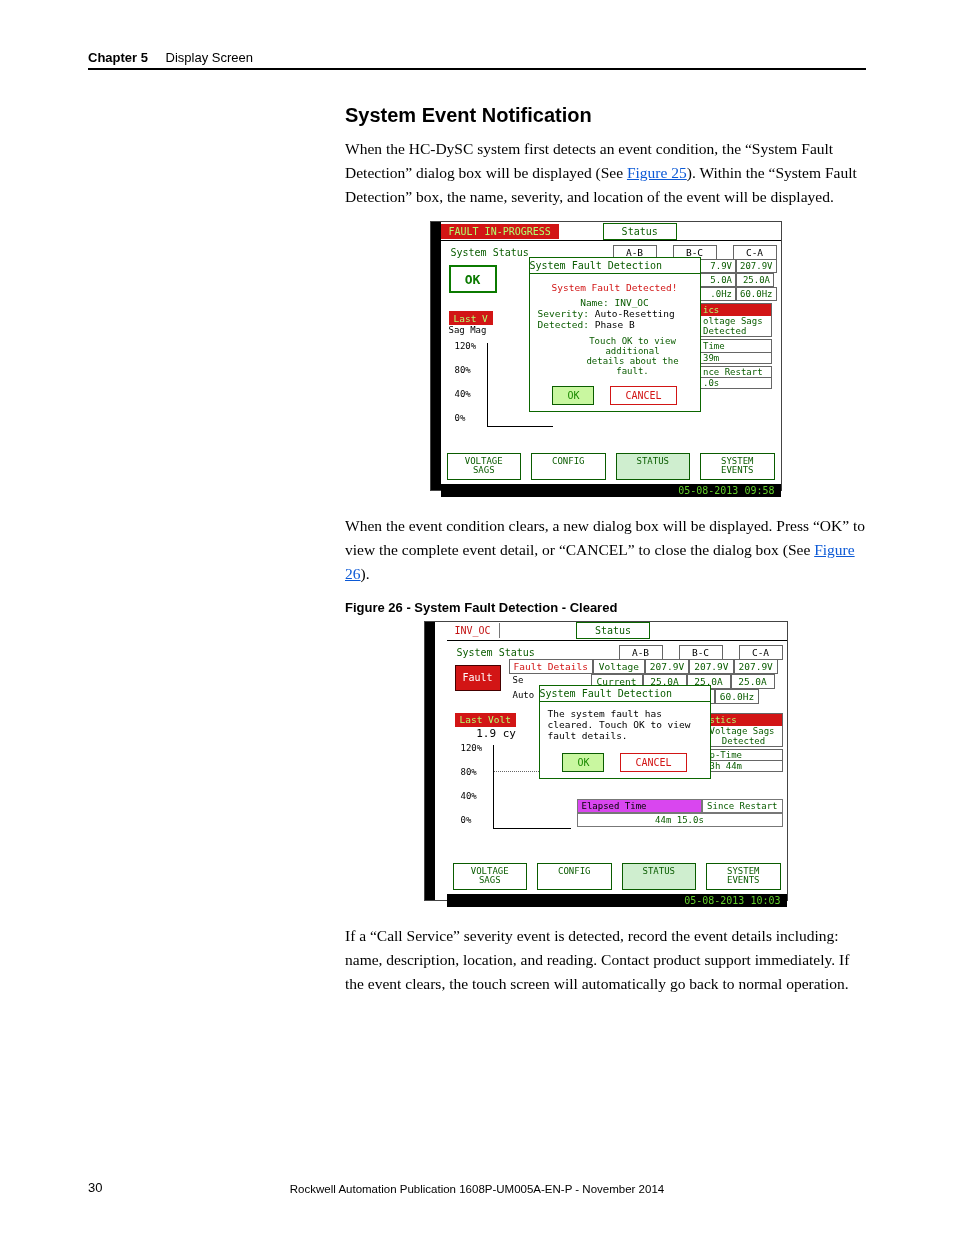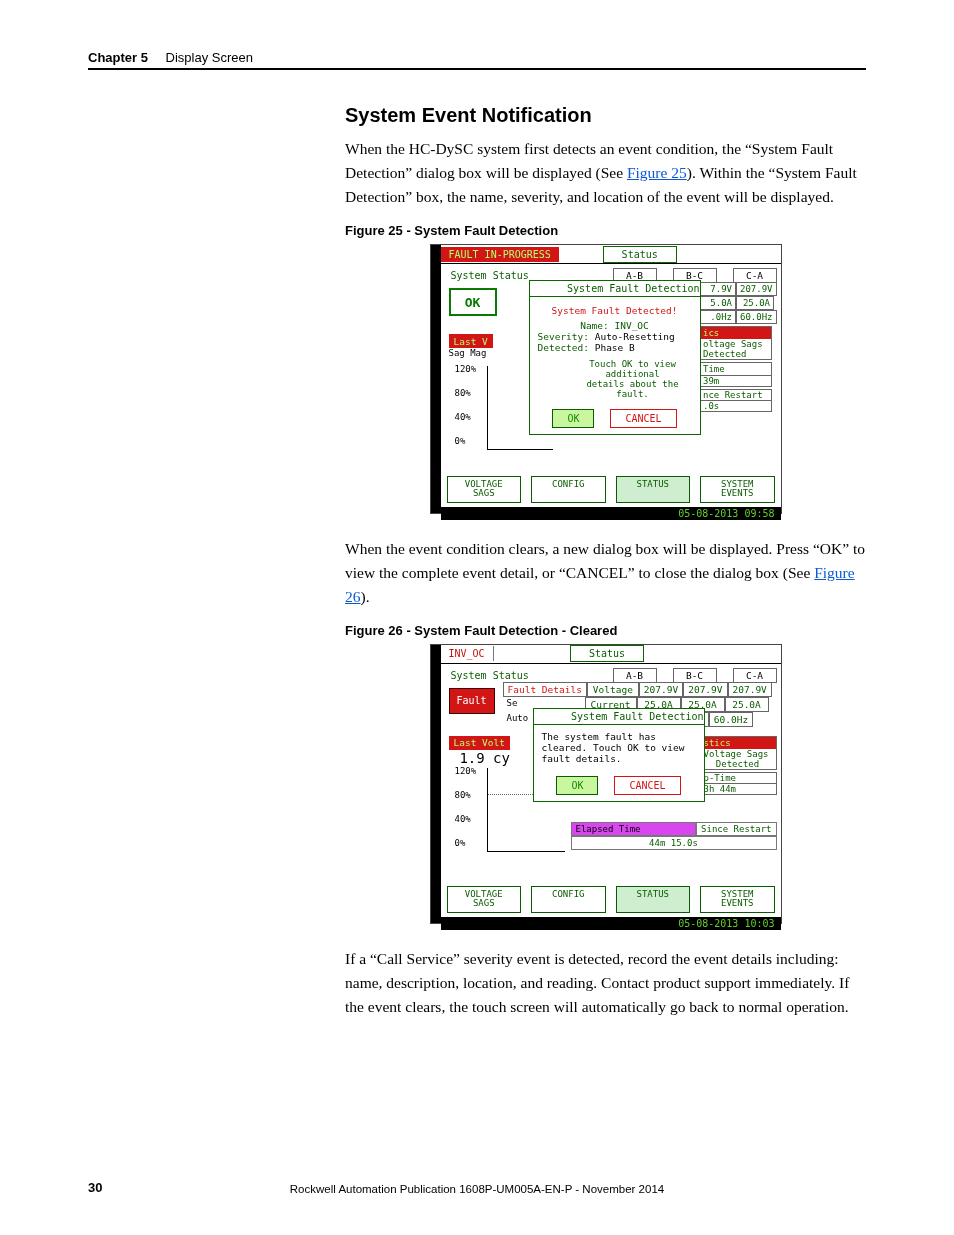--- a/index.html
+++ b/index.html
@@ -59,21 +59,21 @@
     font-weight: bold;
     font-size: 13px;
     margin: 14px 0 6px 0;
   }
   .fig-wrap { text-align: center; margin: 4px 0 16px 0; }
   .pg-num {
     position: absolute;
     left: 88px;
     bottom: 40px;
     font-family: Arial, Helvetica, sans-serif;
-    font-weight: bold;
+    font-weight: normal;
     font-size: 13px;
     margin-top: 11px;
   }
   .footer-pub {
     position: absolute;
     left: 0; right: 0;
     bottom: 40px;
     text-align: center;
     font-family: Arial, Helvetica, sans-serif;
     font-size: 11.5px;
@@ -129,21 +129,21 @@
     display:inline-flex; align-items:center; justify-content:center;
     width:44px; height:24px; border:1px solid #400; background:#d21515;
     color:#fff; font-size:10px;
   }
   .red-lbl { background:#d21515; color:#b2ff6f; font-size:9.5px; padding:1.5px 5px; display:inline-block;}
   .dlg {
     position:absolute; background:#fff; border:1px solid #0b6600;
     font-size:9.5px; padding:0; z-index:5;
   }
   .dlg .dlg-title {
-    color:#0a5c00; text-align:right; padding:2px 0; font-size:10px; border-bottom:1px solid #0b6600;
+    color:#0a5c00; text-align:left; padding:2px 0; font-size:10px; border-bottom:1px solid #0b6600;
   }
   .dlg .dlg-body { padding:4px 8px; }
   .dlg .dlg-body .hot { color:#d21515; text-align:center; margin:4px 0;}
   .dlg .dlg-body .grnline { color:#0a5c00; }
   .dlg .dlg-body .hint { color:#0a5c00; text-align:center; margin-top:6px; font-size:9px;margin-left:36px;}
   .dlg .btnrow { display:flex; gap:16px; justify-content:center; padding:6px;}
   .gbtn {
     border:1px solid #0a5c00; padding:3px 14px; color:#1b8a00; font-size:10px; background:#fff;
   }
   .gbtn.active { background:#c9f7a0; }
@@ -200,21 +200,20 @@
   </div>
   <div class="hdr-line"></div>
 
   <div class="content">
     <h2 class="sec-title">System Event Notification</h2>
 
     <p class="body">
       <span>When the HC-DySC system first detects an event condition, the “System Fault Detection” dialog box will be displayed (See </span><a class="link" href="#">Figure 25</a><span>). Within the “System Fault Detection” box, the name, severity, and location of the event will be displayed.</span>
     </p>
 
-    <div class="fig-caption">Figure 25 - System Fault Detection</div>
     <div class="fig-wrap">
       
       <div class="shot" style="width:350px; height:268px;">
         <div class="left-stripe"></div>
         <div class="titlebar">
           <span class="red-tag">FAULT IN-PROGRESS</span>
           <span class="status-tab">Status</span>
           <span style="width:60px;"></span>
         </div>
         <div class="inner" style="height:200px;">
@@ -296,21 +295,21 @@
       </div>
     </div>
 
     <p class="body">
       <span>When the event condition clears, a new dialog box will be displayed. Press “OK” to view the complete event detail, or “CANCEL” to close the dialog box (See </span><a class="link" href="#">Figure 26</a><span>).</span>
     </p>
 
     <div class="fig-caption">Figure 26 - System Fault Detection - Cleared</div>
     <div class="fig-wrap">
       
-      <div class="shot" style="width:350px; height:278px;">
+      <div class="shot" style="width:350px; height:278px;padding-left:12px;">
         <div class="left-stripe"></div>
         <div class="titlebar">
           <span class="white-tag">INV_OC</span>
           <span class="status-tab">Status</span>
           <span style="width:60px;"></span>
         </div>
         <div class="inner" style="height:210px;">
           <div class="sys-row">
             <span class="lbl">System Status</span>
             <span class="cell hdr">A-B</span>
@@ -338,21 +337,21 @@
             <div style="display:flex;">
               <span style="min-width:74px; font-size:9px; padding:1px 4px;">Auto</span>
               <span style="min-width:44px;"></span>
               <span style="min-width:36px;"></span>
               <span class="cell grn">60.0Hz</span>
               <span class="cell grn">60.0Hz</span>
             </div>
           </div>
           <div style="position:absolute; left:8px; top:72px;">
             <div class="red-lbl">Last Volt</div>
-            <div style="font-size:14px; text-align:right;">1.9 cy</div>
+            <div style="font-size:11px; text-align:right;">1.9 cy</div>
           </div>
 
           <div style="position:absolute; right:4px; top:70px; font-size:9px;">
             <div class="stat-block" style="width:76px;">
               <div class="h">stics</div>
               <div style="color:#0a5c00;">Voltage Sags</div>
               <div style="color:#0a5c00; text-align:center;">Detected</div>
             </div>
             <div class="stat-block" style="width:76px;">
               <div style="border-bottom:1px solid #666;">p-Time</div>

